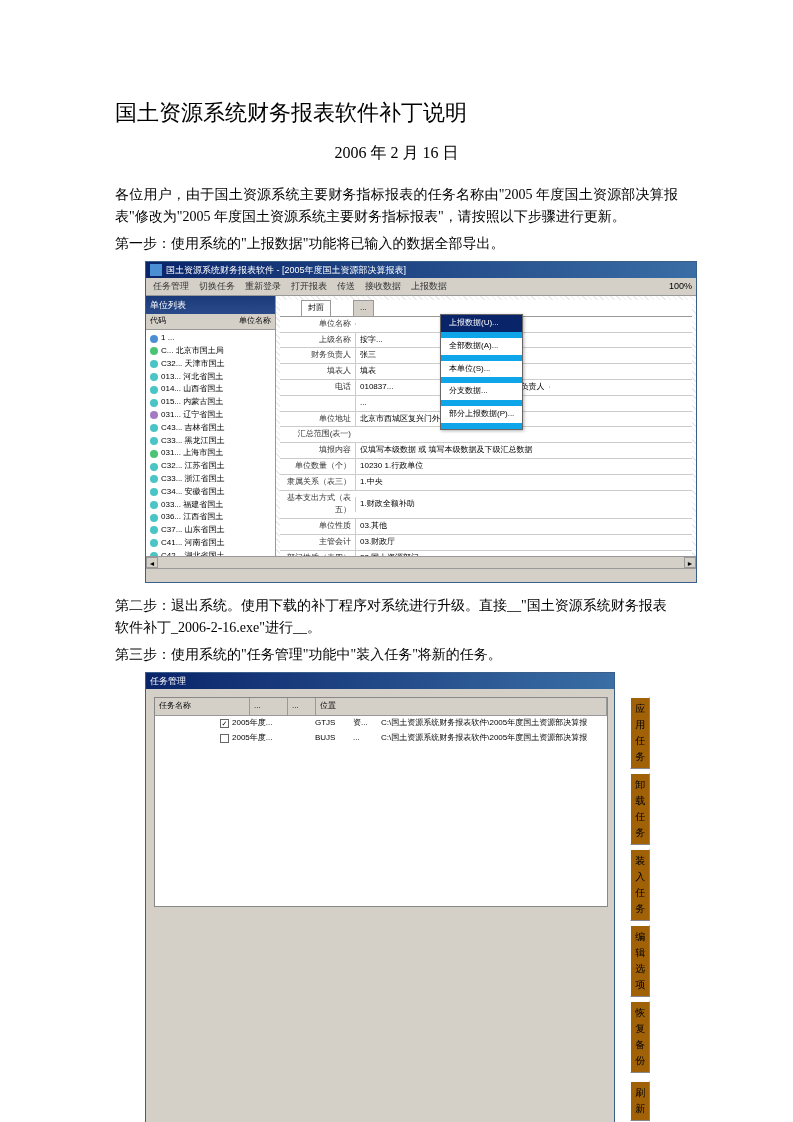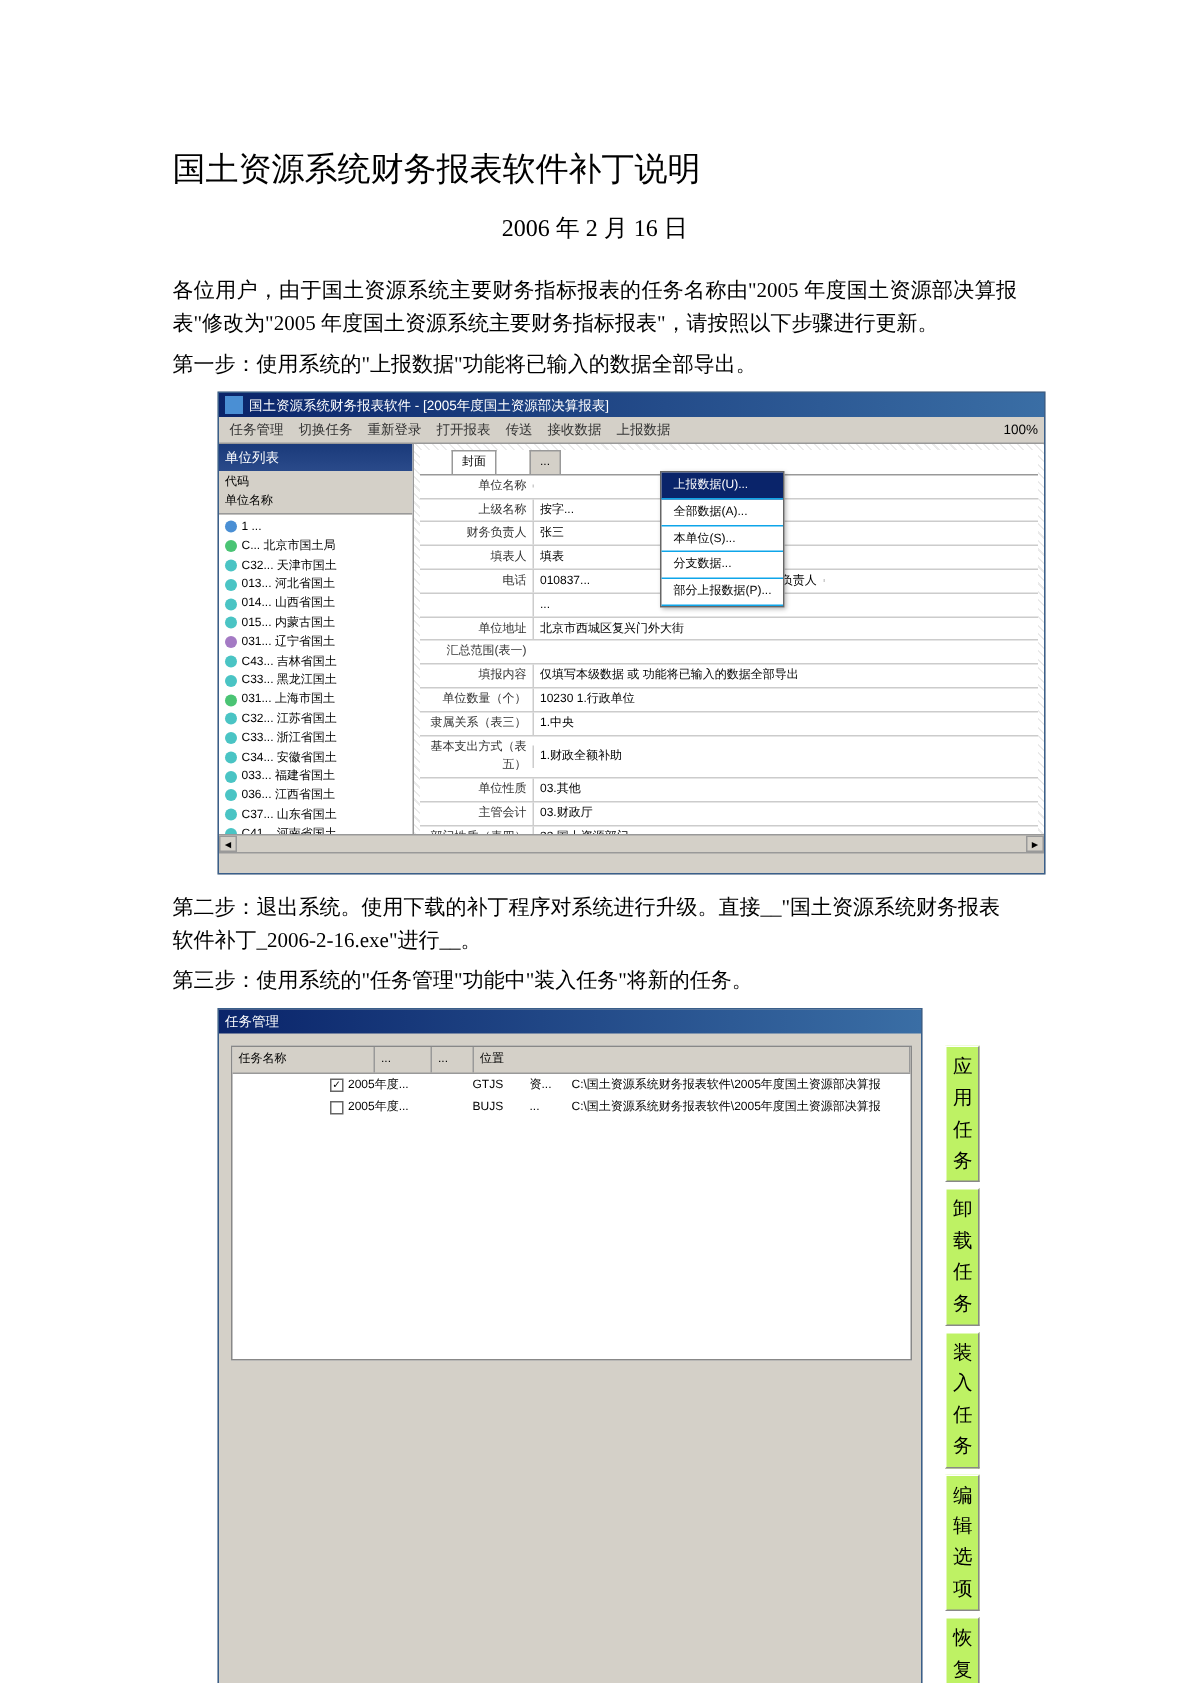--- a/index.html
+++ b/index.html
@@ -95,21 +95,20 @@
   padding: 2px 4px;
   font-size: 9px;
 }
 .sidebar-cols {
   background: #d4d0c8;
   padding: 1px 4px;
   font-size: 8px;
   border-bottom: 1px solid #999;
   display: flex;
   justify-content: space-between;
-  flex-direction: column;
 }
 .tree {
   font-size: 8px;
   padding: 2px;
 }
 .tree-item {
   display: flex;
   align-items: center;
   padding: 0 2px;
   white-space: nowrap;
@@ -161,21 +160,21 @@
   top: 14px;
   left: 160px;
   background: #fff;
   border: 1px solid #666;
   font-size: 8px;
   z-index: 10;
   box-shadow: 1px 1px 3px rgba(0,0,0,0.3);
 }
 .dropdown-item {
   padding: 2px 8px;
-  border-bottom: 1px solid #0ea5e9;
+  border-bottom: 6px solid #0ea5e9;
 }
 .dropdown-item.hl {
   background: #0a246a;
   color: #fff;
 }
 .form-rows {
   font-size: 8px;
 }
 .form-row {
   display: flex;
@@ -287,26 +286,26 @@
   font-size: 7px;
   flex-shrink: 0;
 }
 .button-col {
   display: flex;
   flex-direction: column;
   gap: 4px;
   width: 62px;
 }
 .btn {
-  background: #bef264;
+  background: #a16207;
   border: 1px solid #888;
   border-top-color: #fff;
   border-left-color: #fff;
   padding: 3px 4px;
-  font-size: 13px;
+  font-size: 10px;
   text-align: left;
 }
 .btn-spacer { flex: 1; }
 .dialog-status {
   padding: 2px 10px 6px 10px;
   font-size: 9px;
   color: #333;
 }
 </style>
 </head>
@@ -405,21 +404,21 @@
               </div>
               <div class="form-row">
                 <div class="form-label">单位地址</div>
                 <div class="form-value">北京市西城区复兴门外大街</div>
               </div>
               <div class="form-row">
                 <div class="form-label">汇总范围(表一)</div>
               </div>
               <div class="form-row">
                 <div class="form-label">填报内容</div>
-                <div class="form-value">仅填写本级数据 或 功能将已输入的数据全部导出</div>
+                <div class="form-value">仅填写本级数据 或 填写本级数据及下级汇总数据</div>
               </div>
               <div class="form-row">
                 <div class="form-label">单位数量（个）</div>
                 <div class="form-value">10230 1.行政单位</div>
               </div>
               <div class="form-row">
                 <div class="form-label">隶属关系（表三）</div>
                 <div class="form-value">1.中央</div>
               </div>
               <div class="form-row">

